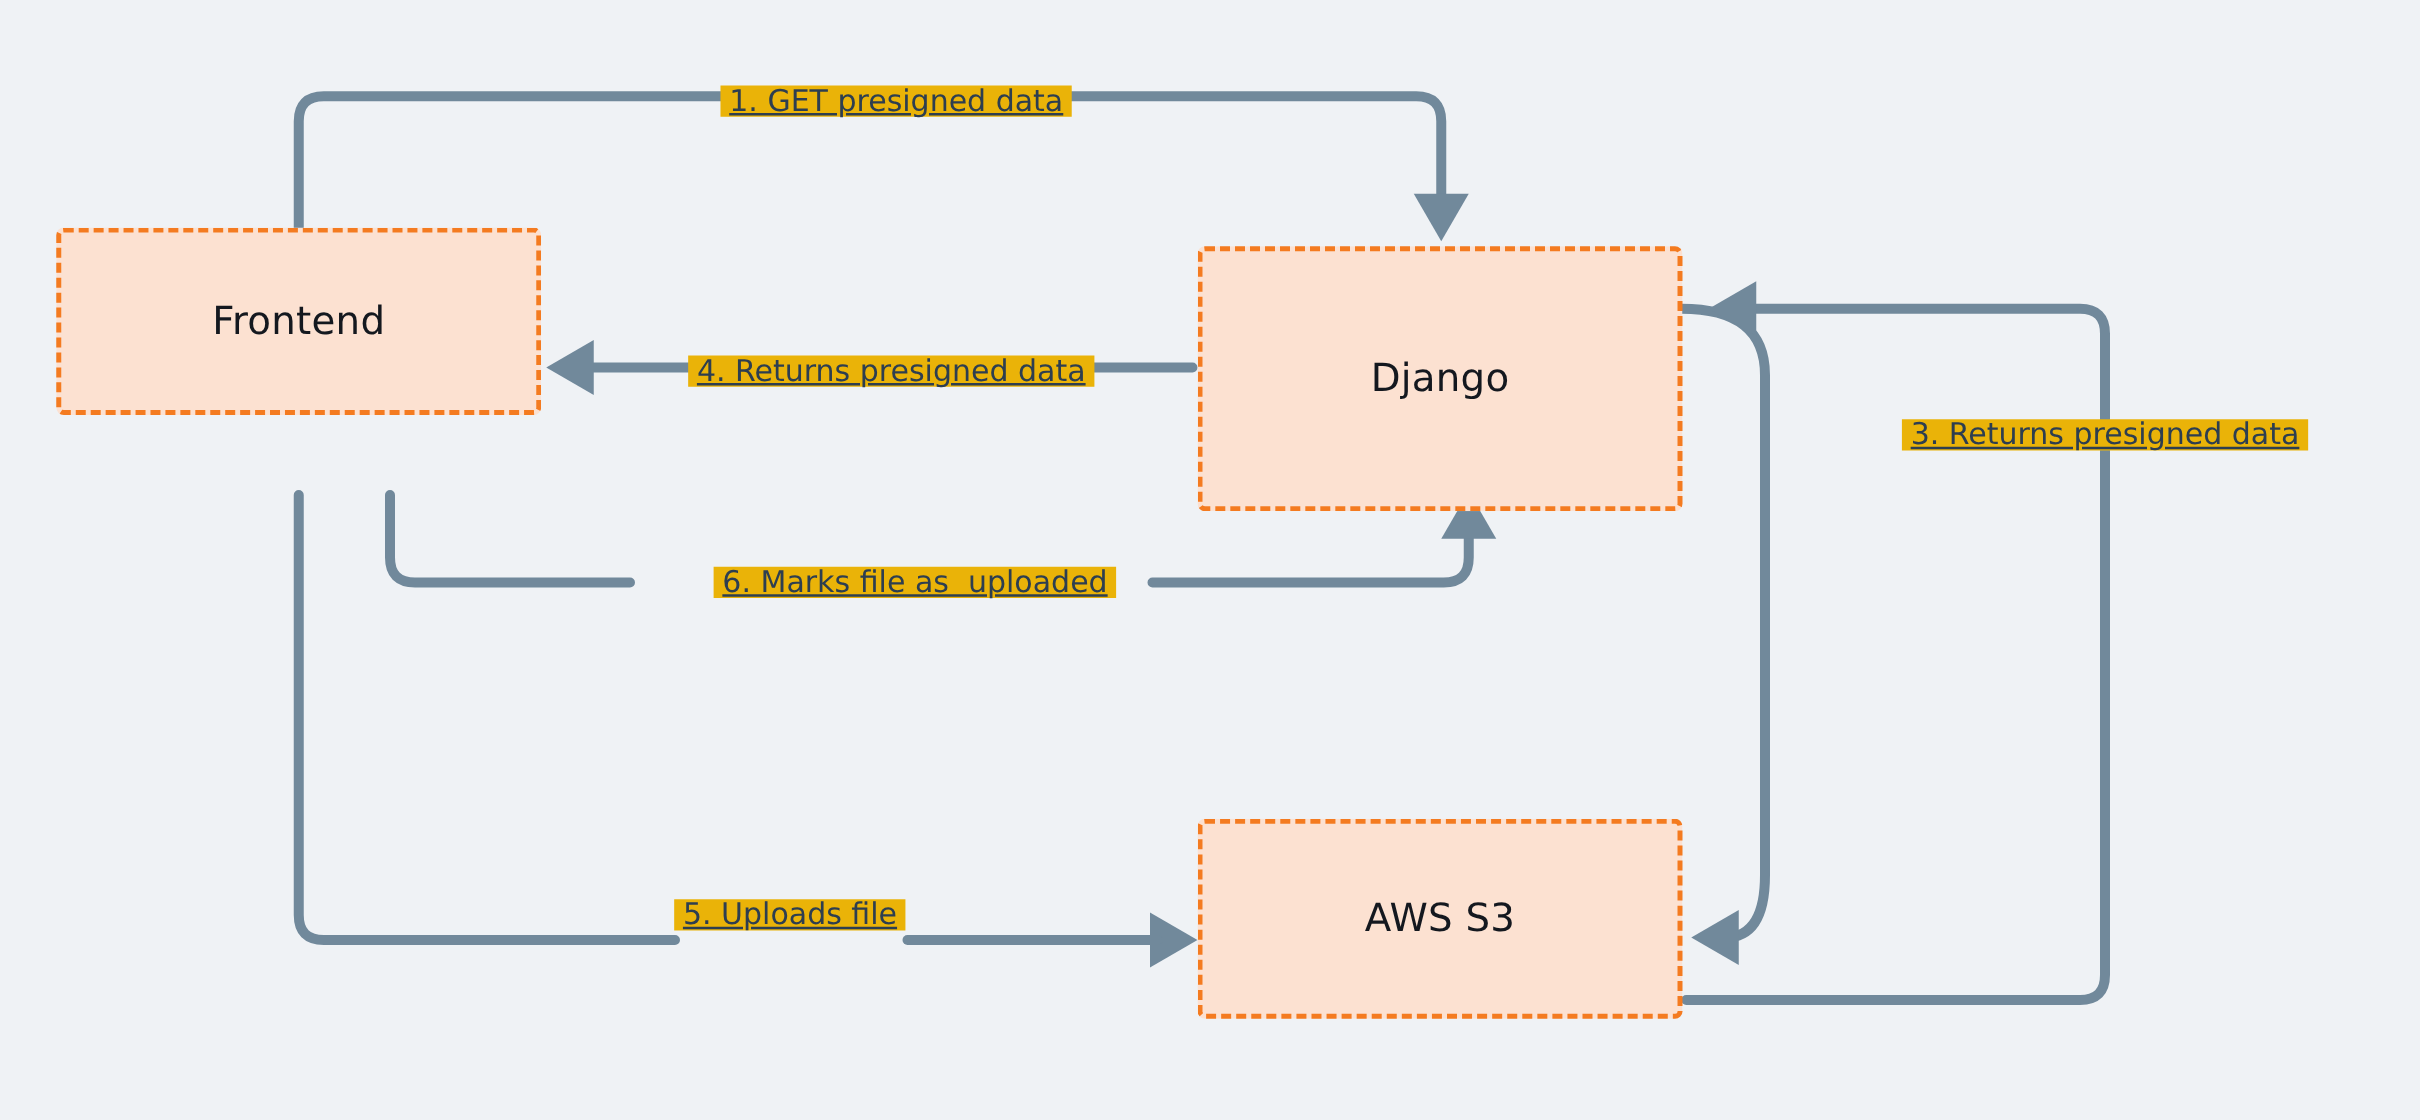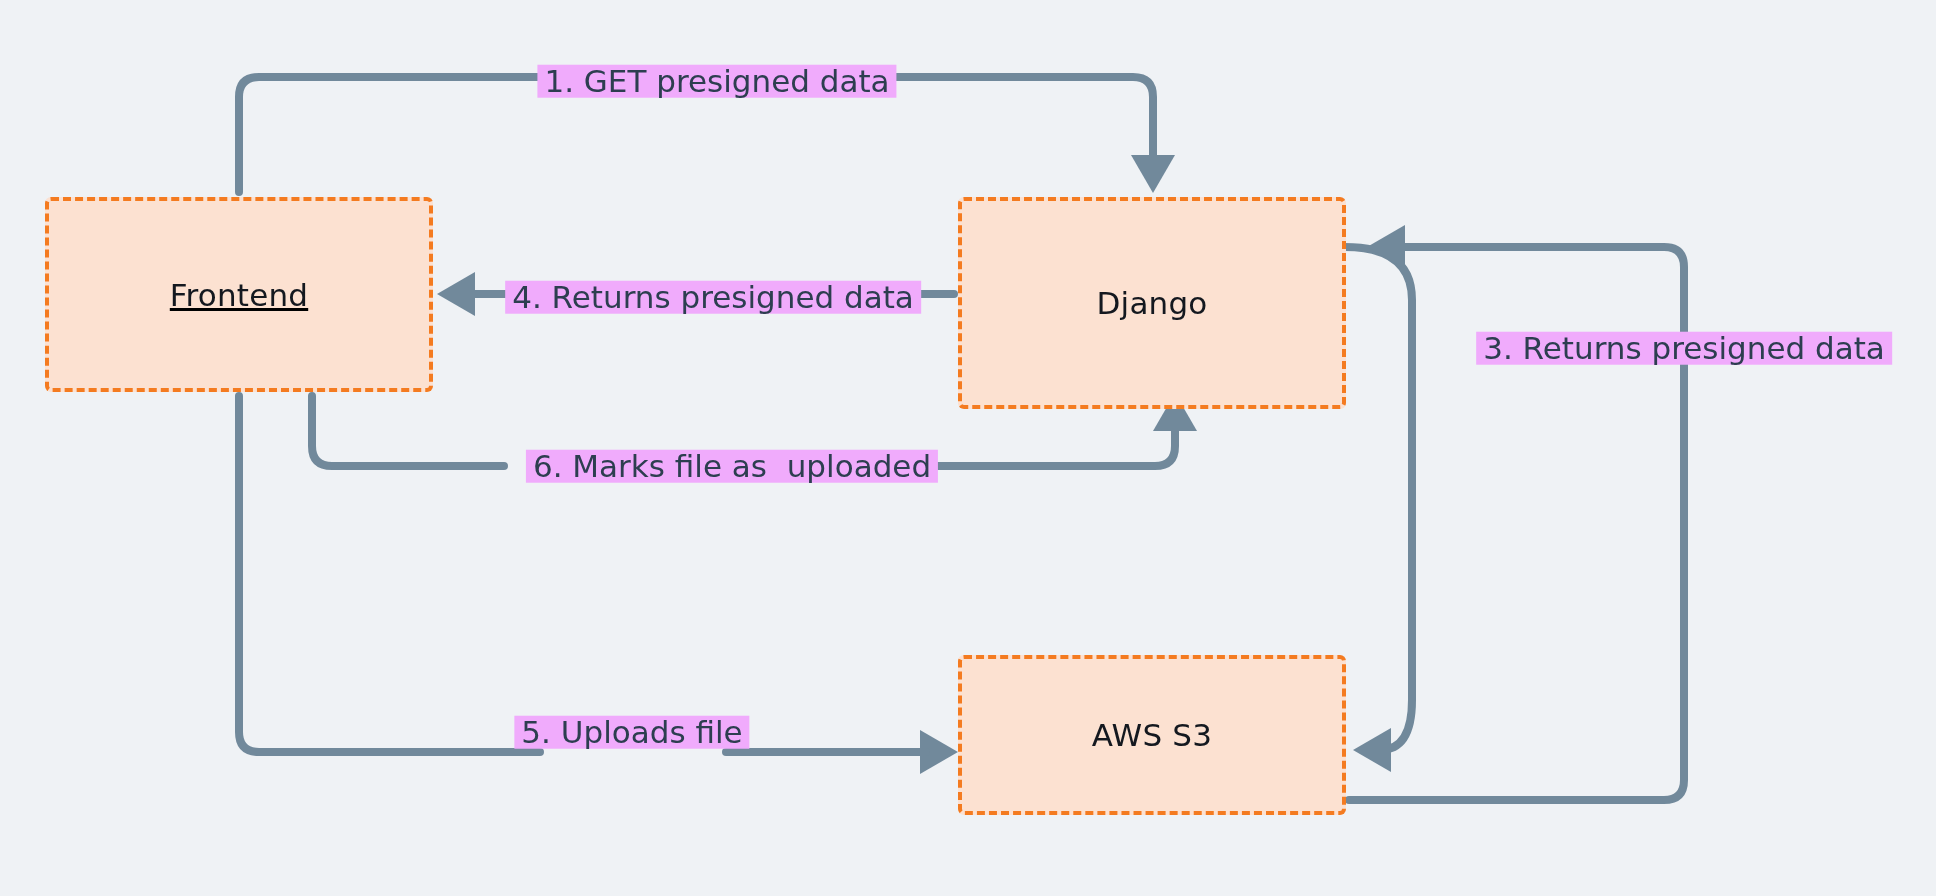--- a/index.html
+++ b/index.html
@@ -37,28 +37,29 @@
   }
   .node-label {
     font-size: 31px;
     color: #14181f;
     font-family: "DejaVu Sans", "Liberation Sans", sans-serif;
     letter-spacing: 0.2px;
     white-space: pre;
   }
   .edge-label {
     position: absolute;
-    font-size: 31px;
+    font-size: 24px;
     color: #2d3e50;
     font-family: "DejaVu Sans", "Liberation Sans", sans-serif;
     white-space: pre;
     transform: translate(-50%, -50%);
-    background: #f0abfc;
+    background: #eab308;
     padding: 0 7px;
     line-height: 1.05;
+    text-decoration: underline;
   }
   .edge-path {
     fill: none;
     stroke: #71899b;
     stroke-width: 8;
     stroke-linecap: round;
     stroke-linejoin: round;
   }
   .arrow-head {
     fill: #71899b;
@@ -98,21 +99,21 @@
     </g>
 
     <g>
       <path class="edge-path" d="M 312 396 L 312 446 Q 312 466 332 466 L 504 466"></path>
       <path class="edge-path" d="M 922 466 L 1155 466 Q 1175 466 1175 446 L 1175 426"></path>
       <polygon class="arrow-head" points="1175,393 1153,431 1197,431"></polygon>
     </g>
 
   </svg>
 
-  <div class="node-box" style="left:45px; top:197px; width:388px; height:195px;text-decoration:underline;">
+  <div class="node-box" style="left:45px; top:182px; width:388px; height:150px;">
     <span class="node-label">Frontend</span>
   </div>
 
   <div class="node-box" style="left:958px; top:197px; width:388px; height:212px;">
     <span class="node-label">Django</span>
   </div>
 
   <div class="node-box" style="left:958px; top:655px; width:388px; height:160px;">
     <span class="node-label">AWS S3</span>
   </div>

